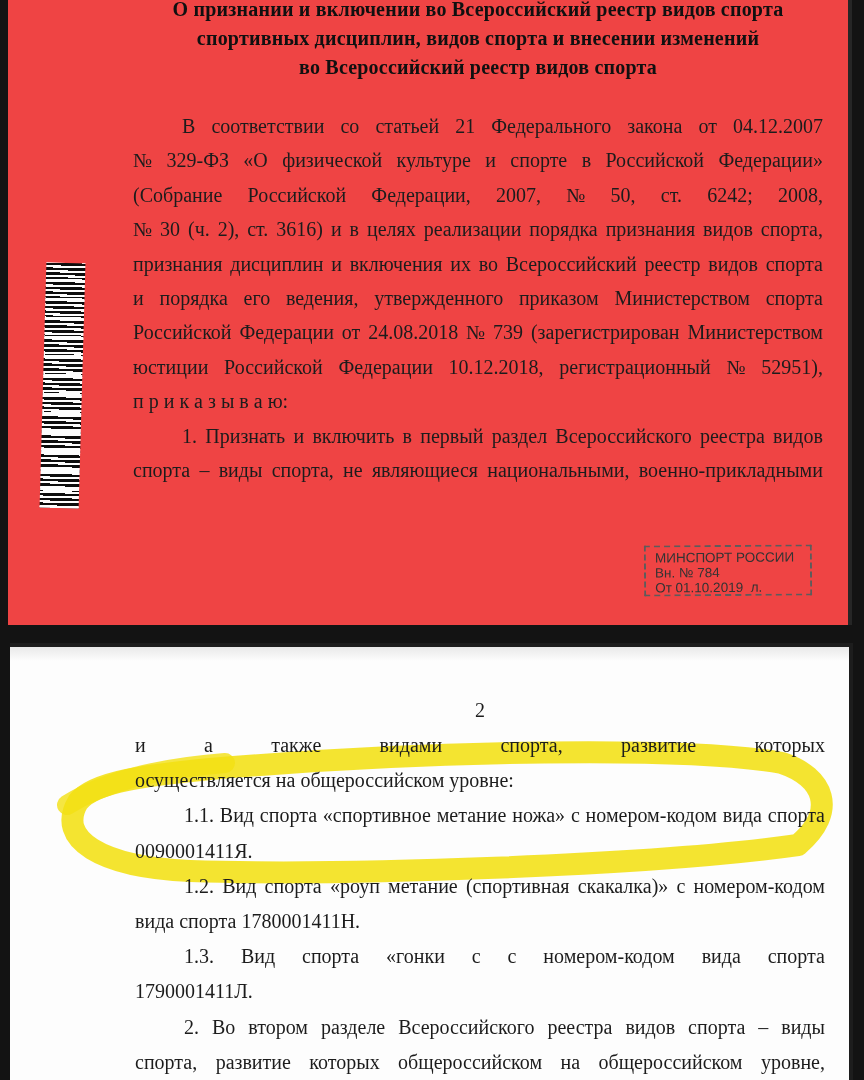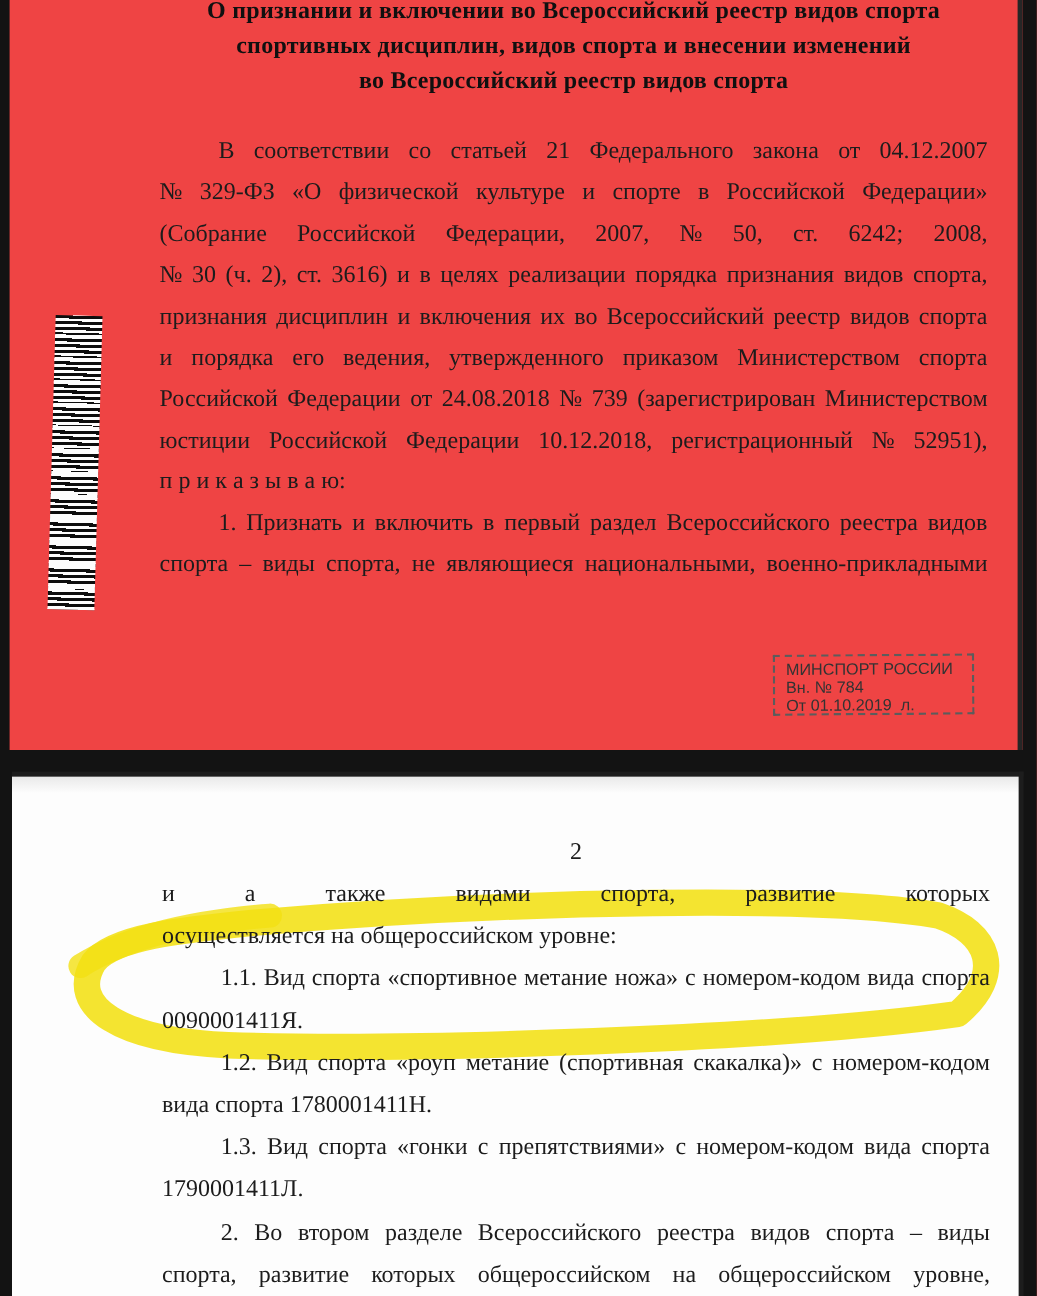--- a/index.html
+++ b/index.html
@@ -221,21 +221,20 @@
         <span>с</span>
         <span>номером-кодом</span>
       </div>
       <div class="tline">вида спорта 1780001411Н.</div>
       <div class="tline just ind">
         <span>1.3.</span>
         <span>Вид</span>
         <span>спорта</span>
         <span>«гонки</span>
         <span>с</span>
-        <span>препятствиями»</span>
         <span>с</span>
         <span>номером-кодом</span>
         <span>вида</span>
         <span>спорта</span>
       </div>
       <div class="tline">1790001411Л.</div>
       <div class="tline just ind">
         <span>2.</span>
         <span>Во</span>
         <span>втором</span>

